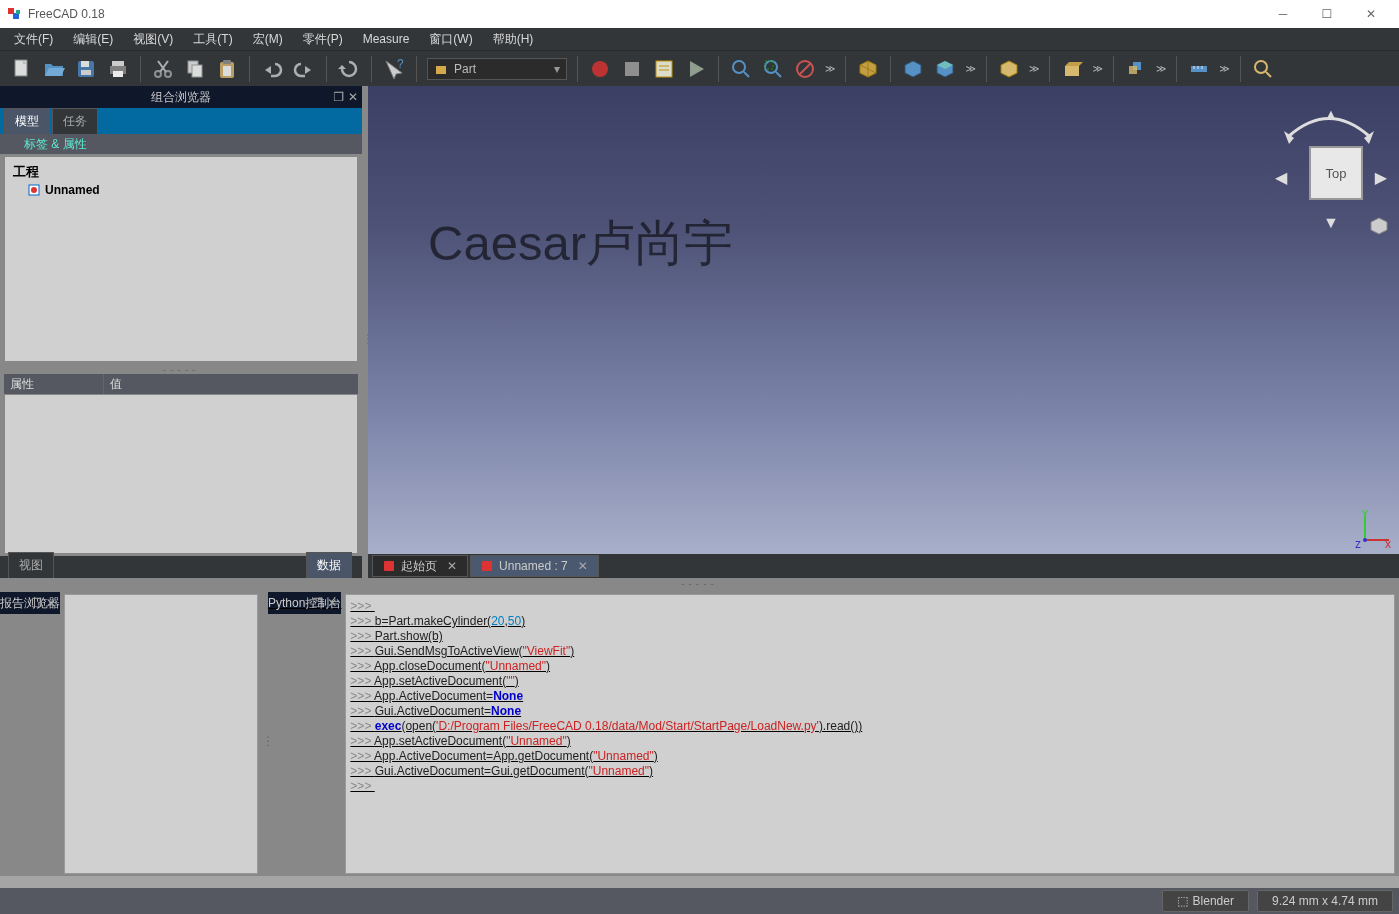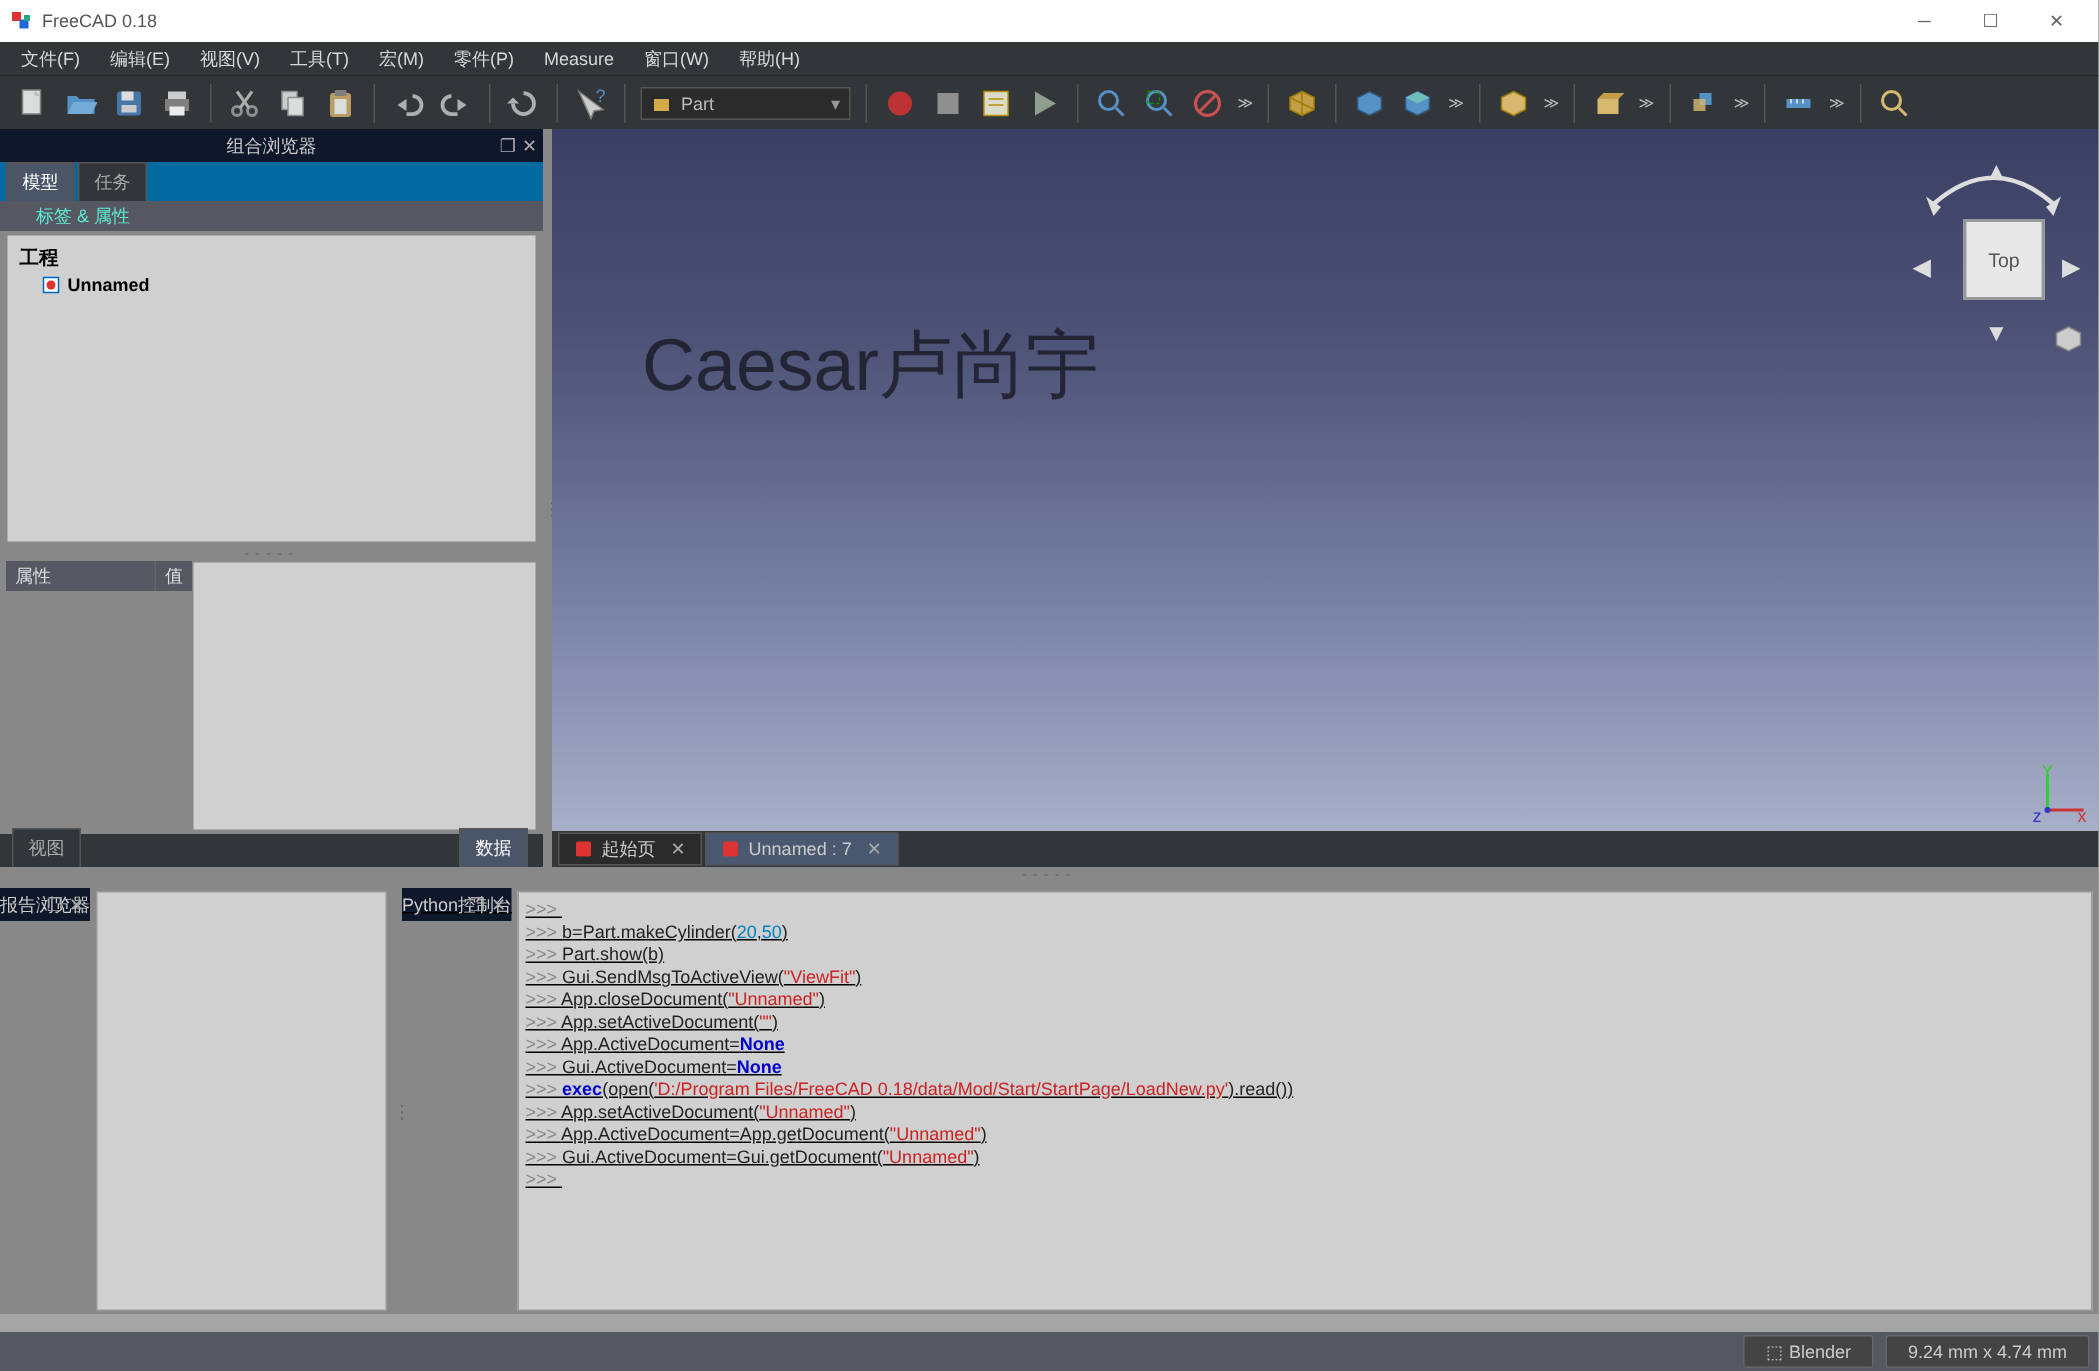--- a/index.html
+++ b/index.html
@@ -23,21 +23,21 @@
 .panelhead .pbtns { position:absolute; right:4px; display:flex; gap:4px; color:#aaa; }
 .tabrow { height:26px; background:#0369a1; display:flex; align-items:flex-end; padding:0 4px; }
 .tab { padding:4px 10px; background:#333639; color:#aaa; border:1px solid #555; border-bottom:none; margin-right:2px; font-size:12px; }
 .tab.active { background:#4a5568; color:#fff; }
 .subhead { height:20px; background:#555860; color:#5eead4; padding:0 24px; display:flex; align-items:center; font-size:12px; }
 .treepanel { flex:1; background:#d0d0d0; border:1px solid #888; margin:2px 4px; padding:4px; overflow:auto; }
 .treeitem { display:flex; align-items:center; padding:2px 4px; font-size:13px; color:#000; }
 .treeitem.bold { font-weight:bold; }
 .treechild { padding-left:18px; display:flex; align-items:center; gap:4px; font-weight:bold; }
 .splitter { height:8px; background:#888; text-align:center; color:#666; font-size:10px; letter-spacing:4px; }
-.propgrid { height:180px; background:#888; display:flex; flex-direction:row; margin:2px 4px; }
+.propgrid { height:180px; background:#888; display:flex; flex-direction:column; margin:2px 4px; }
 .prophead { display:flex; background:#555860; color:#ddd; height:20px; }
 .prophead div { padding:2px 6px; }
 .prophead div:first-child { width:100px; border-right:1px solid #666; }
 .propbody { flex:1; background:#d0d0d0; border:1px solid #888; }
 .bottomtabs { height:22px; background:#333639; display:flex; align-items:flex-end; padding:0 8px;justify-content:space-between; }
 .viewport { flex:1; position:relative; background:linear-gradient(to bottom,#3b3f63 0%,#4d5276 30%,#7c84aa 70%,#a8afc9 100%); }
 .watermark { position:absolute; top:100px; left:60px; font-size:49px; color:rgba(20,20,30,.75); font-weight:500;margin-top:25px; }
 .navcube { position:absolute; top:10px; right:10px; width:120px; height:140px; }
 .cube { position:absolute; top:50px; left:40px; width:54px; height:54px; background:#e8e8e8; border:2px solid #999; display:flex; align-items:center; justify-content:center; font-size:13px; color:#555; transform:rotate(0deg); }
 .navarr { position:absolute; color:#ddd; font-size:16px; }

